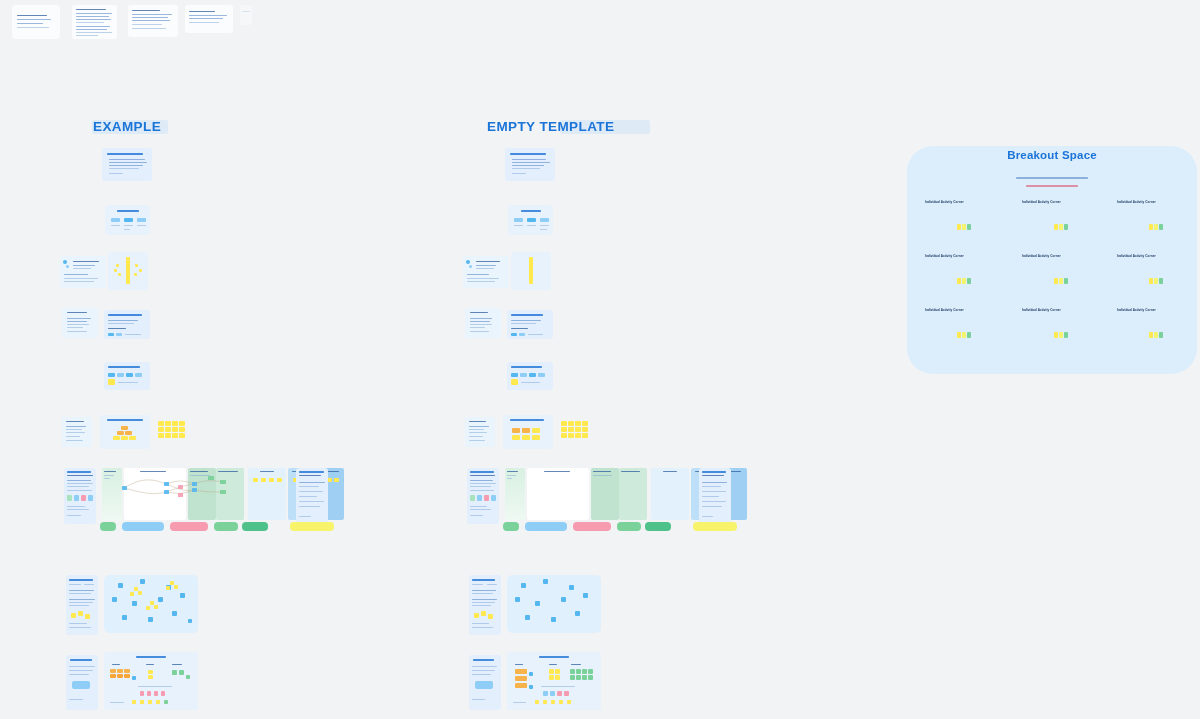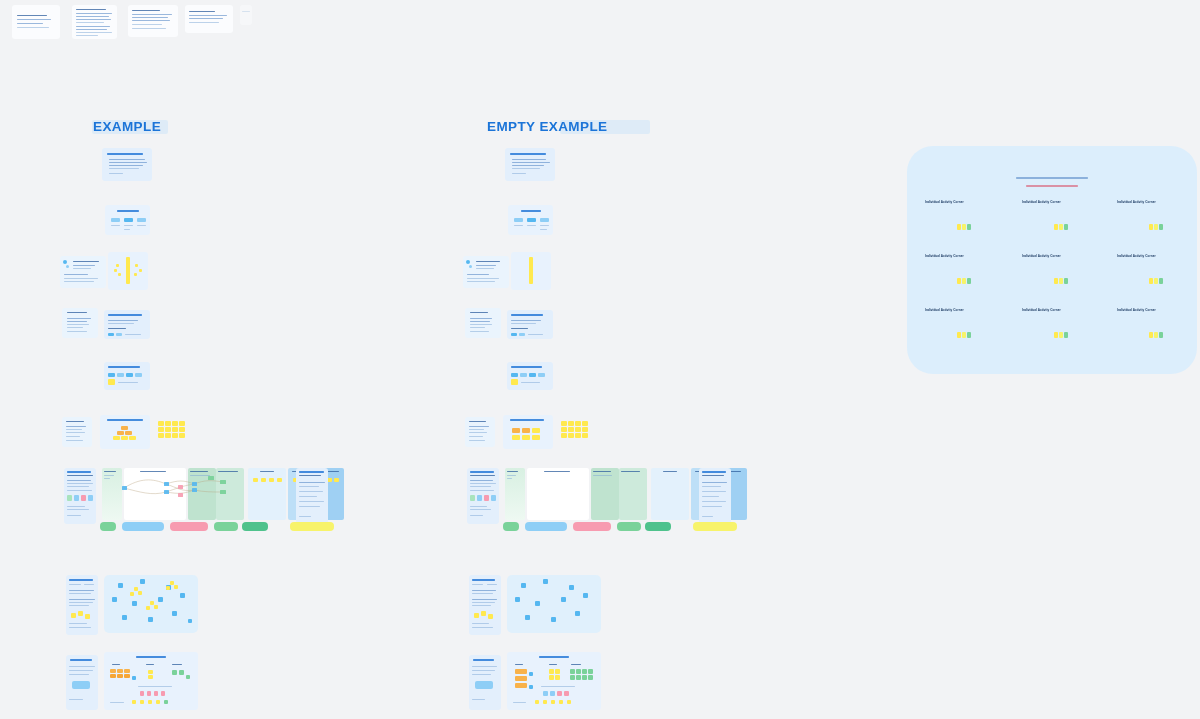--- a/index.html
+++ b/index.html
@@ -108,21 +108,21 @@
     <div class="tl lt" style="left:4px; top:17px; width:30px;"></div>
   </div>
   <div class="frame white" style="left:240px; top:5px; width:12px; height:20px; opacity:.5;">
     <div class="tl lt" style="left:2px; top:6px; width:8px;"></div>
   </div>
 
   <div class="headglow" style="left:92px; top:120px; width:76px; height:14px;"></div>
   <div class="colhead" style="left:93px; top:119px; font-size:13.5px;">EXAMPLE</div>
 
   <div class="headglow" style="left:560px; top:120px; width:90px; height:14px;"></div>
-  <div class="colhead" style="left:487px; top:119px; font-size:13.5px;">EMPTY EXAMPLE</div>
+  <div class="colhead" style="left:487px; top:119px; font-size:13.5px;">EMPTY TEMPLATE</div>
 
   <div class="frame" style="left:102px; top:148px; width:50px; height:33px;">
     <div class="tl h" style="left:5px; top:5px;  width:36px;"></div>
     <div class="tl" style="left:7px; top:11px; width:36px;"></div>
     <div class="tl" style="left:7px; top:14px; width:38px;"></div>
     <div class="tl" style="left:7px; top:17px; width:34px;"></div>
     <div class="tl lt" style="left:7px; top:20px; width:30px;"></div>
     <div class="tl lt" style="left:7px; top:25px; width:14px;"></div>
   </div>
 
@@ -619,20 +619,21 @@
     <div class="tl lt" style="left:6px;  top:50px; width:13px;"></div>
     <div class="st y" style="left:28px; top:48px; width:4px; height:4px;"></div>
     <div class="st y" style="left:36px; top:48px; width:4px; height:4px;"></div>
     <div class="st y" style="left:44px; top:48px; width:4px; height:4px;"></div>
     <div class="st y" style="left:52px; top:48px; width:4px; height:4px;"></div>
     <div class="st y" style="left:60px; top:48px; width:4px; height:4px;"></div>
   </div>
 
   <div id="breakout" style="left:907px; top:146px; width:290px; height:228px;">
 
+    <div id="breakout-title" style="top:3px;">Breakout Space</div>
     <div style="position:absolute; top:19px; width:100%; text-align:center;">
       <div class="tl" style="position:relative; display:inline-block; width:72px; height:1.6px; margin:0 auto;"></div>
       <div class="tl red" style="position:relative; display:block; width:52px; height:1.6px; margin:2px auto 0;"></div>
     </div>
 
     <div style="position:absolute; left:0; top:46px; width:290px; height:175px;">
 
       <div style="position:absolute; left:8px; top:4px; width:90px; height:52px;">
         <div class="corner-label" style="left:10px; top:4px;">Individual Activity Corner</div>
         <div class="st y" style="left:42px; top:28px; width:4px; height:6px;"></div>

